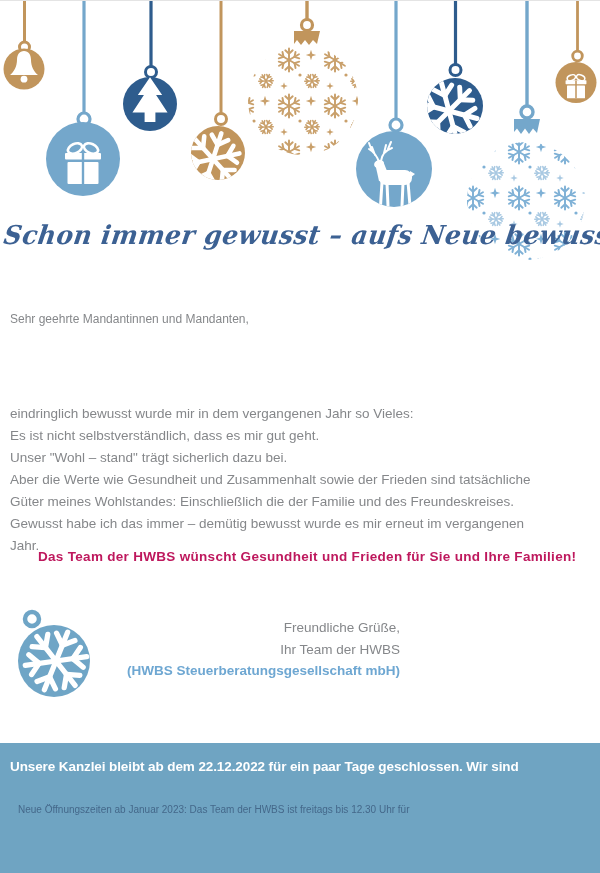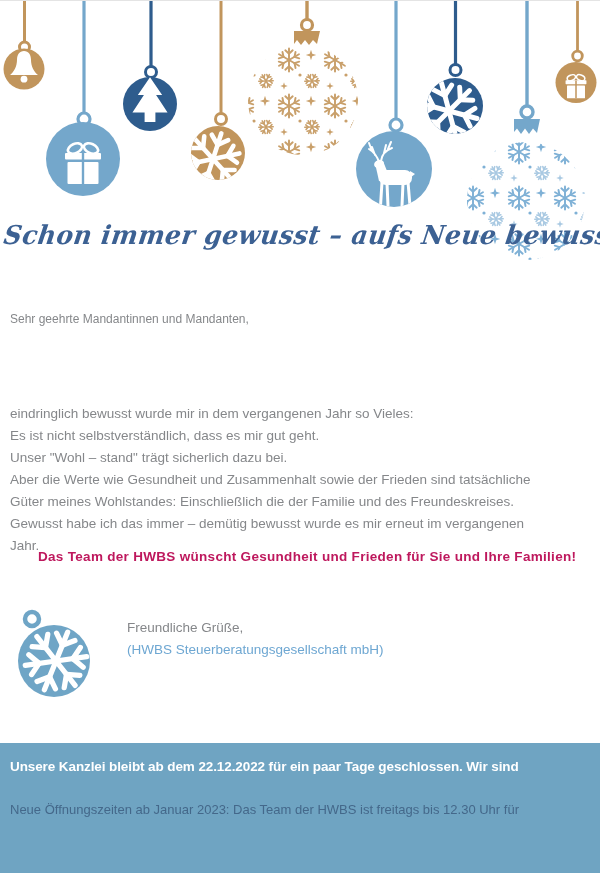--- a/index.html
+++ b/index.html
@@ -7,26 +7,26 @@
         font-family:"Liberation Sans",sans-serif;border-top:1px solid #e4e4e4;box-sizing:border-box;}
   .header-art{position:absolute;left:0;top:0;}
   .headline{position:absolute;left:6px;top:219px;width:480px;color:#3c6193;
             font-family:"DejaVu Serif",serif;font-style:italic;font-weight:600;font-size:26px;
             transform:skewX(-8deg) scaleX(.96);transform-origin:left top;letter-spacing:.5px;white-space:nowrap;}
   .greeting{position:absolute;left:10px;top:311px;font-size:12px;color:#85878a;}
   .bodytext{position:absolute;left:10px;top:354px;font-size:13.5px;line-height:22px;color:#85878a;width:582px;margin-top:48px;}
   .highlight{position:absolute;left:10px;top:548px;font-size:13.5px;font-weight:bold;color:#be185d;
              letter-spacing:.3px;width:582px;padding-left:28px;}
   .sig-art{position:absolute;left:8px;top:602px;}
-  .sig-text{position:absolute;left:127px;top:616px;font-size:13.5px;line-height:21.5px;color:#85878a;}
-  .sig-company{color:#6ea7d2;}
+  .sig-text{position:absolute;left:127px;top:616px;font-size:13.5px;line-height:21.5px;color:#85878a;text-align:right;}
+  .sig-company{color:#6ea7d2;font-weight:bold;}
   .banner{position:absolute;left:0;top:742px;width:600px;height:131px;background:#6fa4c2;
           box-sizing:border-box;padding:13px 10px 0 10px;}
   .banner-bold{color:#ffffff;font-weight:bold;font-size:13.5px;line-height:22px;letter-spacing:-.1px;margin:0 0 21px 0;}
-  .banner-hours{color:#44688a;font-size:13px;line-height:22px;margin:0;}
+  .banner-hours{color:#44688a;font-size:10px;line-height:22px;margin:8px;}
 </style>
 </head>
 <body>
 
 <div class="page">
 
   <svg class="header-art" width="600" height="300" viewBox="0 0 600 300">
     <defs>
       <g id="arm" stroke-linecap="round">
         <line x1="0" y1="0" x2="0" y2="-10"></line>
@@ -197,20 +197,21 @@
     </defs>
     <circle cx="24" cy="16" r="7" fill="#fff" stroke="#6fa5c6" stroke-width="4.5"></circle>
     <circle cx="46" cy="58" r="36" fill="#6fa5c6"></circle>
     <g clip-path="url(#cSig)">
       <use href="#flk" transform="translate(48,58) rotate(22) scale(3.1)" stroke="#fff" stroke-width="1.7"></use>
     </g>
   </svg>
 
   <div class="sig-text">
     <div>Freundliche Grüße,</div>
+    <div>Ihr Team der HWBS</div>
     <div class="sig-company">(HWBS Steuerberatungsgesellschaft mbH)</div>
   </div>
 
   <div class="banner">
     <p class="banner-bold">
       <span style="display:block">Unsere Kanzlei bleibt ab dem 22.12.2022 für ein paar Tage geschlossen. Wir sind</span>
     </p>
     <p class="banner-hours">
       <span style="display:block">Neue Öffnungszeiten ab Januar 2023: Das Team der HWBS ist freitags bis 12.30 Uhr für</span>
     </p>

